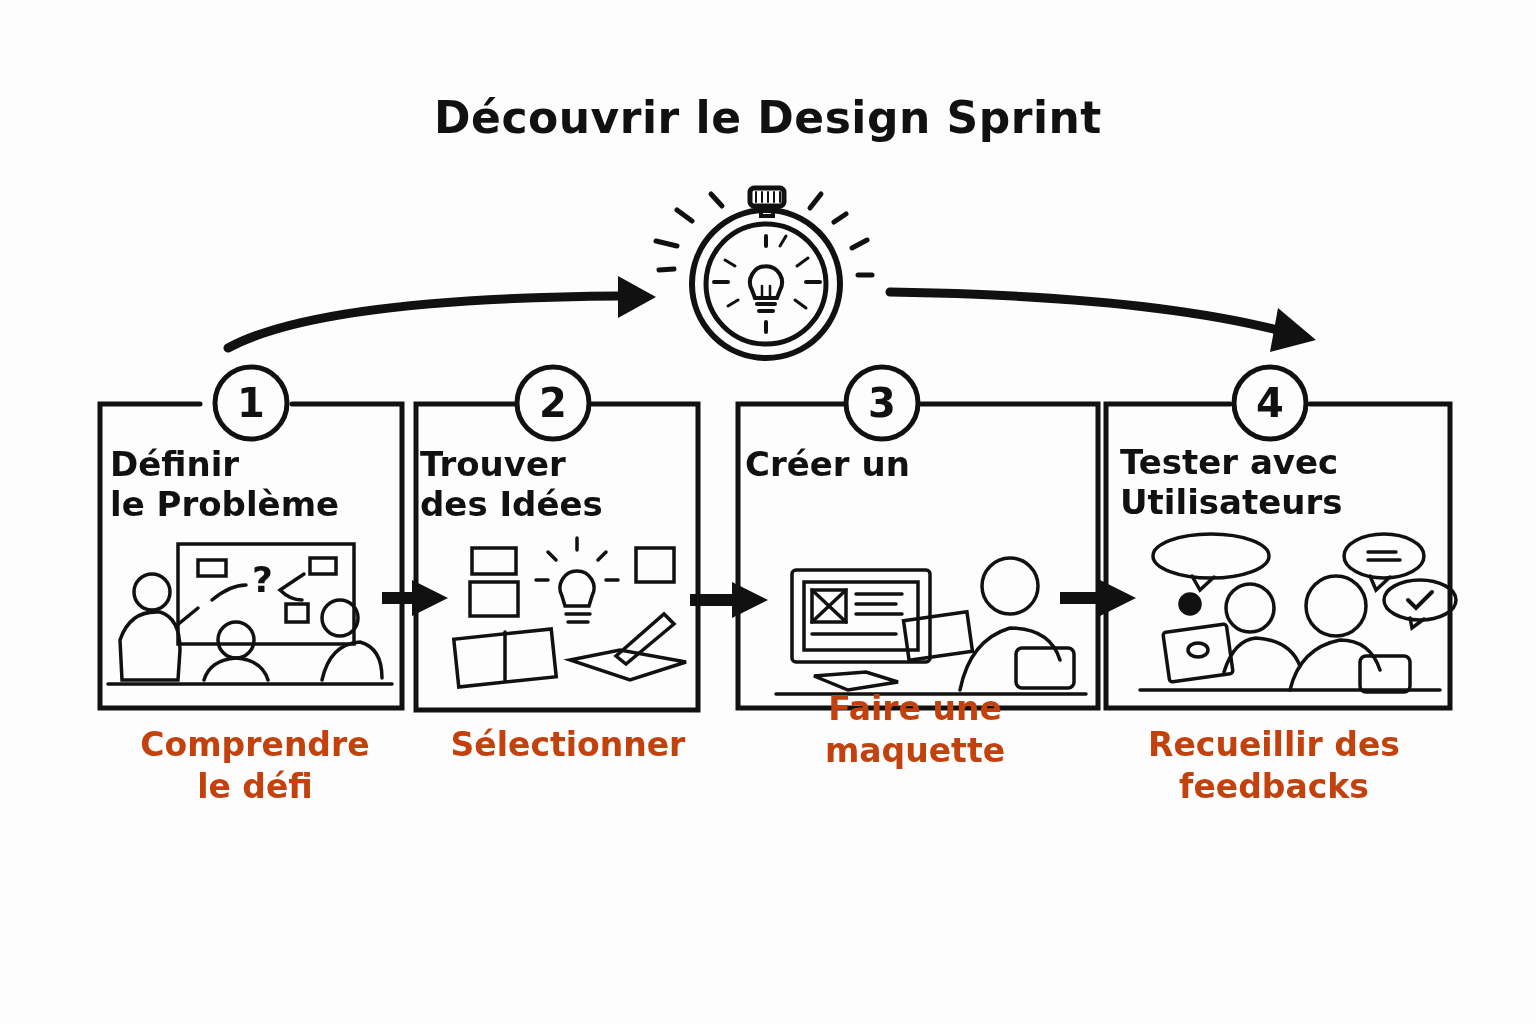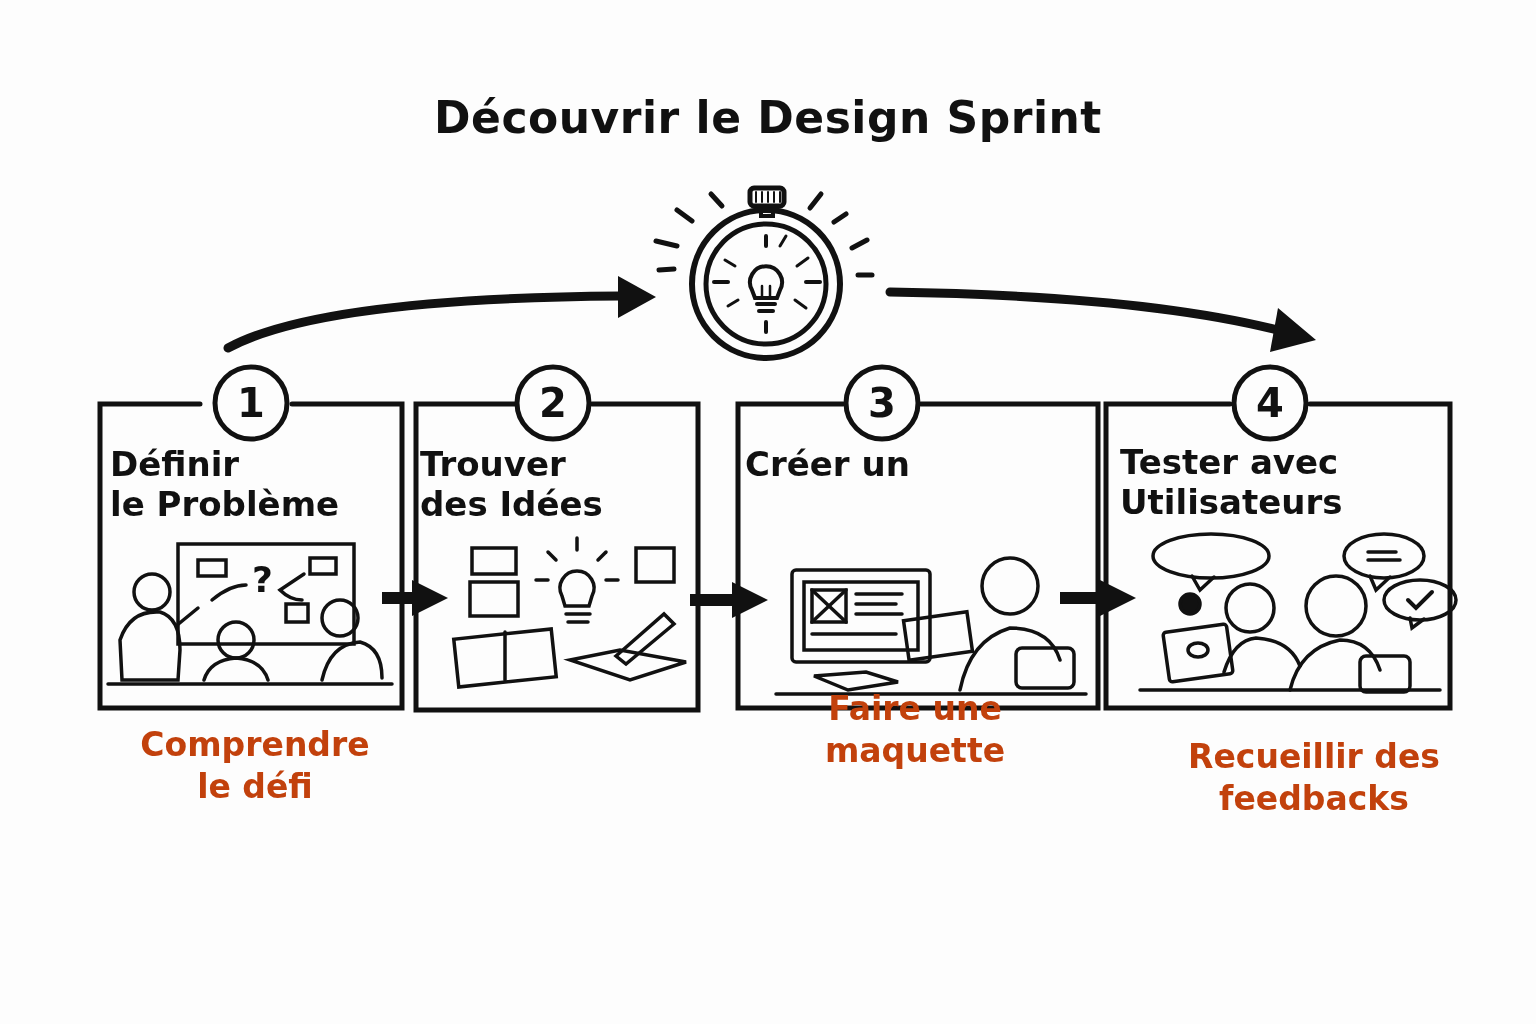--- a/index.html
+++ b/index.html
@@ -198,21 +198,22 @@
 <div class="step-title" style="left:1120px;width:310px;top:442px;">
   <div>Tester avec</div>
   <div>Utilisateurs</div>
 </div>
 
 <div class="step-caption" style="left:110px;width:290px;top:724px;">
   <div>Comprendre</div>
   <div>le défi</div>
 </div>
 <div class="step-caption" style="left:420px;width:296px;top:724px;">
+  <div>Sélectionner</div>
 </div>
 <div class="step-caption" style="left:770px;width:290px;top:688px;">
   <div>Faire une</div>
   <div>maquette</div>
 </div>
-<div class="step-caption" style="left:1164px;width:300px;top:724px;margin-top:12px;">
+<div class="step-caption" style="left:1124px;width:300px;top:724px;">
   <div>Recueillir des</div>
   <div>feedbacks</div>
 </div>
 
 </body></html>

